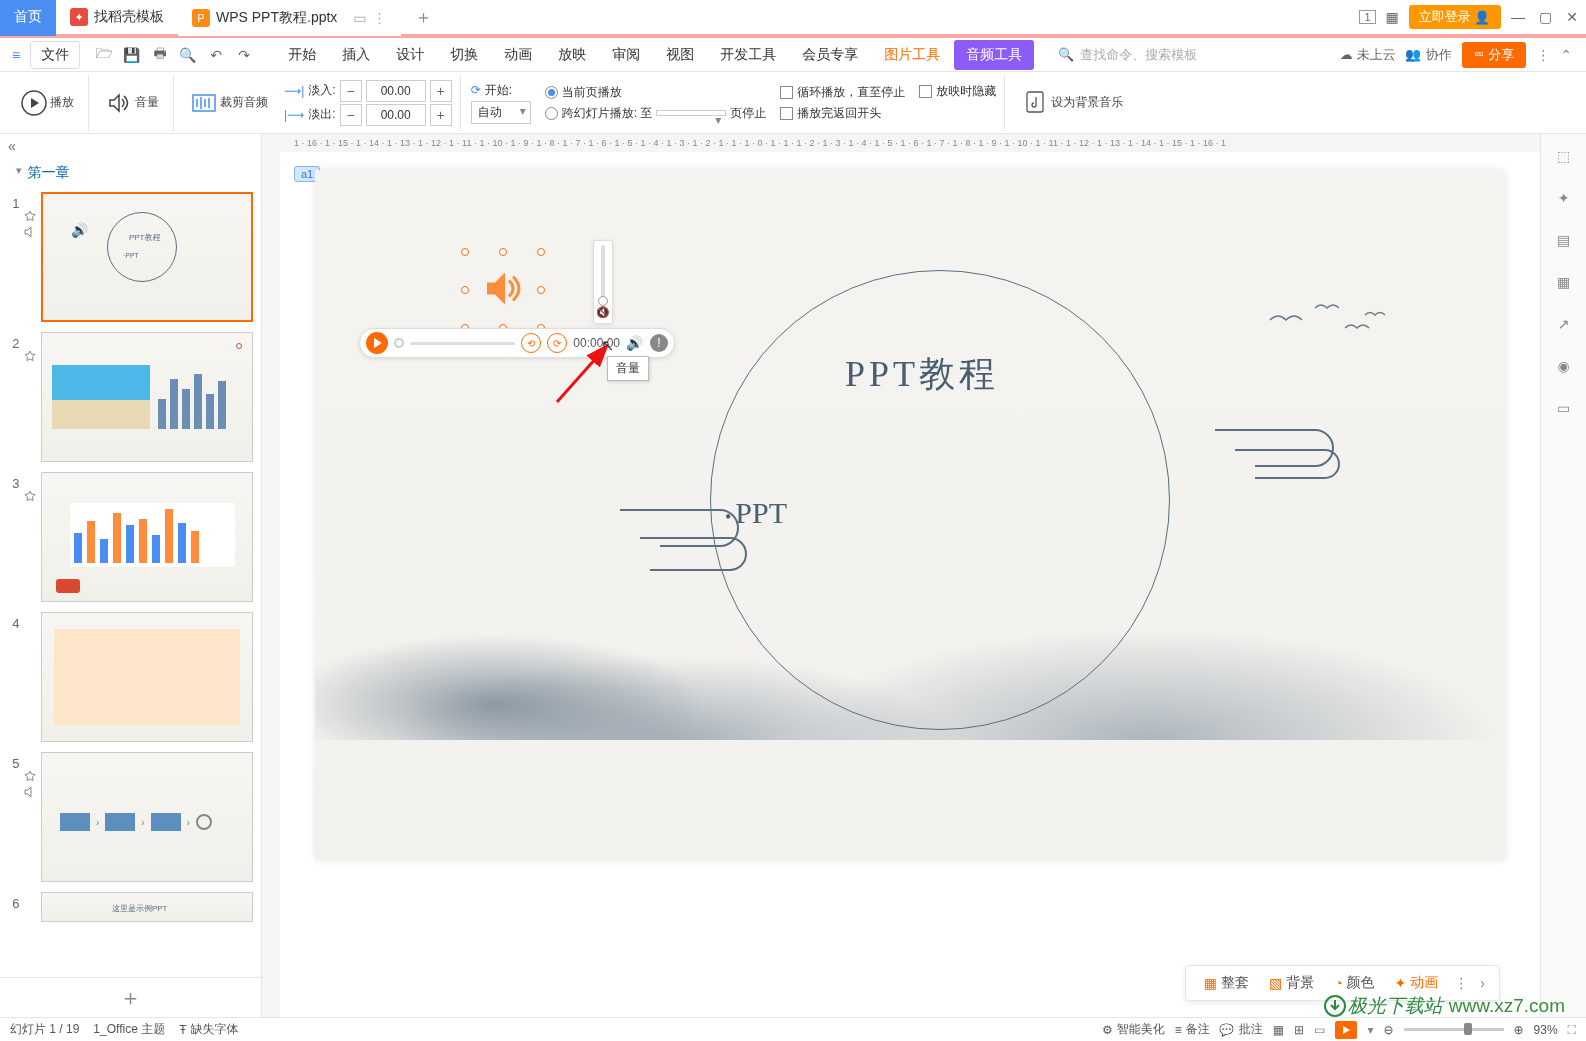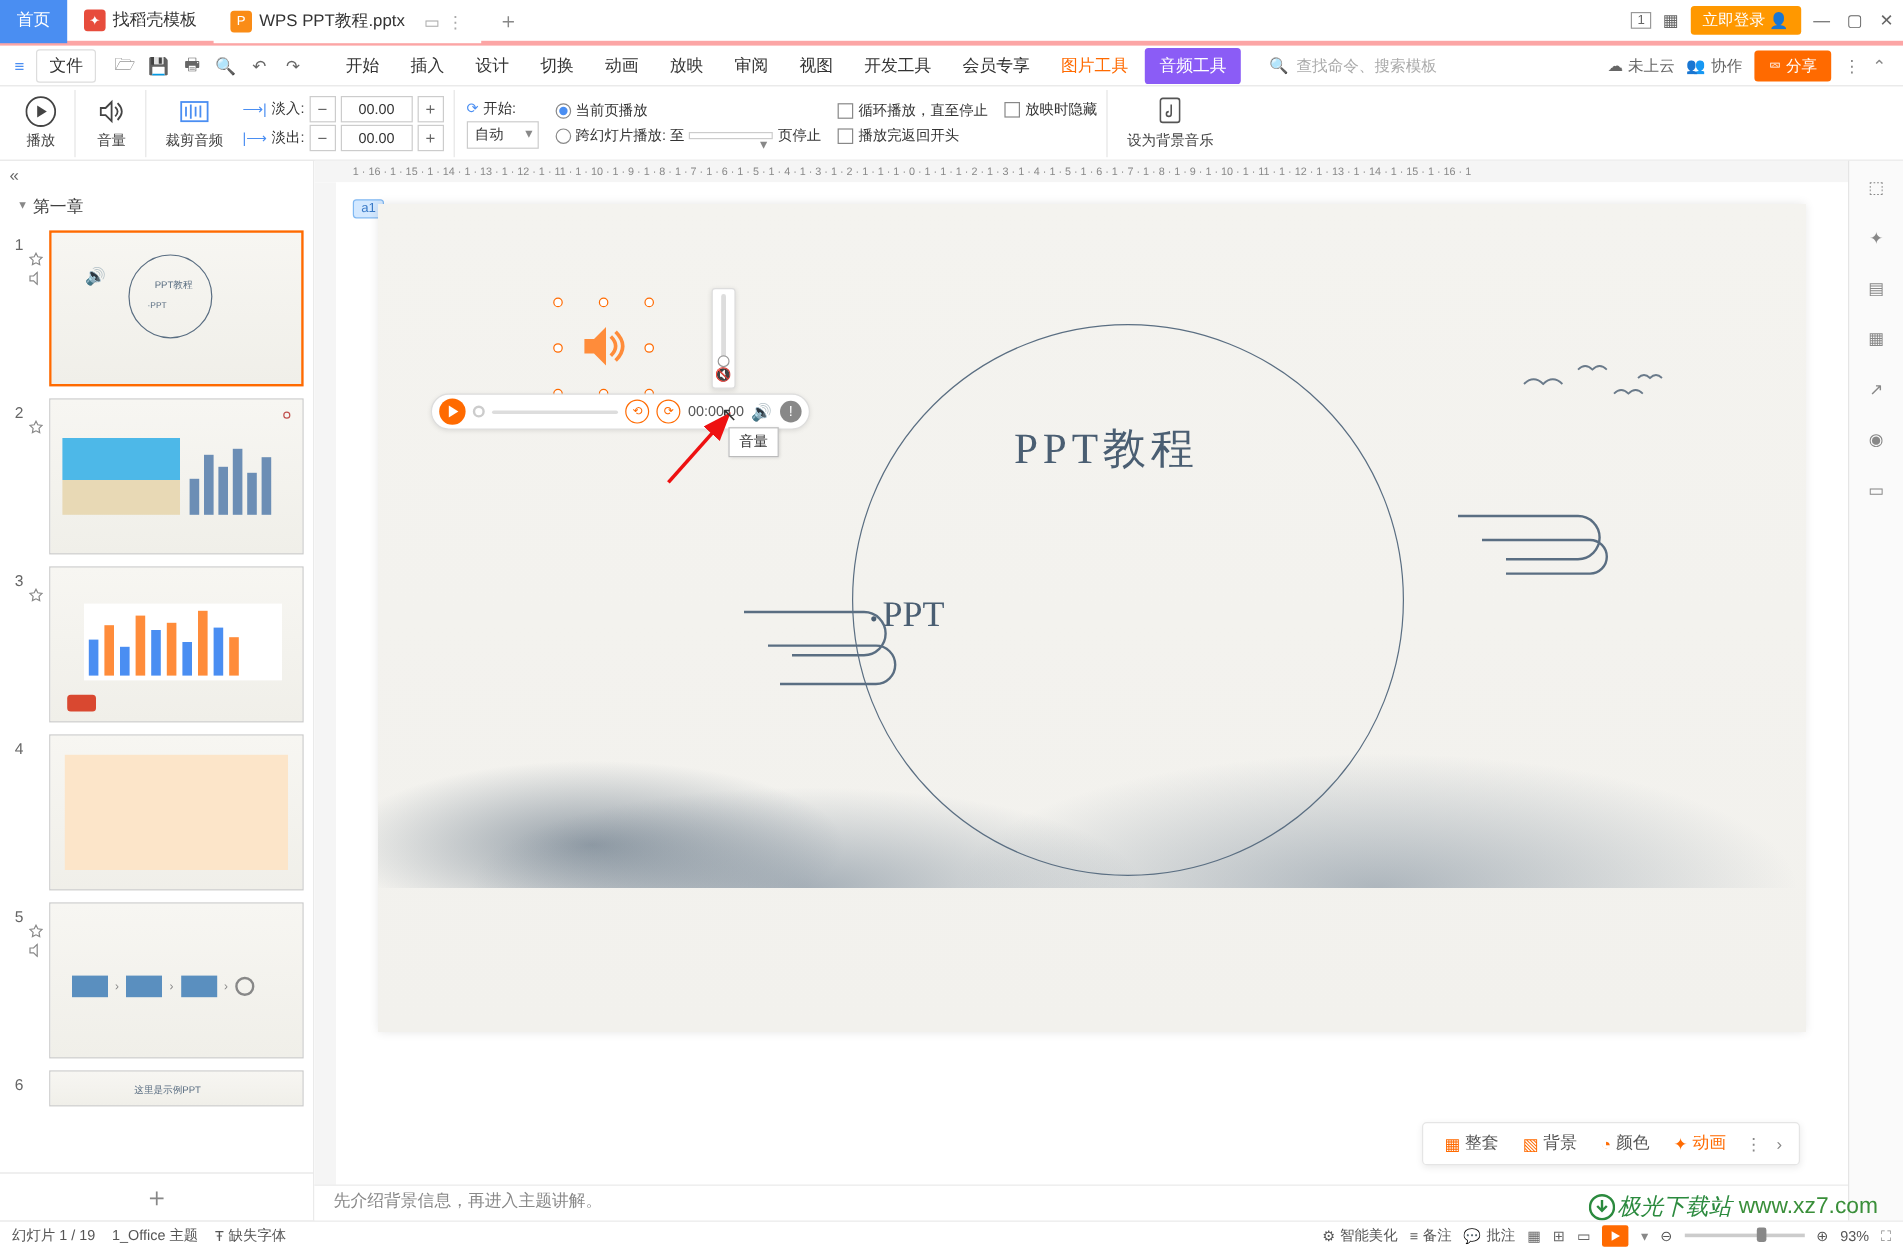--- a/index.html
+++ b/index.html
@@ -29,21 +29,21 @@
 .menu-tab.active-ctx { background: #8b5cf6; color: #fff; border-radius: 3px; }
 .search-box { margin-left: 12px; padding: 4px 8px; color: #aaa; font-size: 13px; display: flex; align-items: center; gap: 6px; width: 200px; }
 .toolbar1-right { margin-left: auto; display: flex; align-items: center; gap: 10px; padding-right: 8px; }
 .cloud-link { color: #666; font-size: 13px; display: flex; align-items: center; gap: 4px; }
 .share-btn { background: #ff6a00; color: #fff; padding: 4px 12px; border-radius: 3px; font-size: 13px; display: flex; align-items: center; gap: 4px; }
 
 
 .ribbon { height: 62px; display: flex; align-items: center; padding: 0 6px; border-bottom: 1px solid #e5e5e5; gap: 2px; }
 .ribbon-group { display: flex; align-items: center; padding: 0 8px; border-right: 1px solid #e5e5e5; height: 56px; }
 .ribbon-group:last-child { border-right: none; }
-.big-btn { display: flex; flex-direction: column; align-items: center; gap: 2px; padding: 2px 6px; font-size: 12px; color: #444; }
+.big-btn { display: flex; flex-direction: row; align-items: center; gap: 2px; padding: 2px 6px; font-size: 12px; color: #444; }
 .big-btn .bicon { width: 28px; height: 28px; display: flex; align-items: center; justify-content: center; }
 .fade-controls { display: flex; flex-direction: column; gap: 2px; font-size: 12px; }
 .fade-row { display: flex; align-items: center; gap: 4px; }
 .spinner { border: 1px solid #ccc; width: 60px; height: 22px; display: flex; align-items: center; justify-content: center; font-size: 12px; }
 .spin-btn { border: 1px solid #ccc; width: 22px; height: 22px; display: flex; align-items: center; justify-content: center; font-size: 14px; color: #666; }
 .radio-group { display: flex; flex-direction: column; gap: 4px; font-size: 12px; }
 .radio-row, .check-row { display: flex; align-items: center; gap: 4px; }
 .radio { width: 13px; height: 13px; border: 1px solid #888; border-radius: 50%; display: inline-flex; align-items: center; justify-content: center; }
 .radio.checked::after { content: ''; width: 7px; height: 7px; background: #4a8ef2; border-radius: 50%; }
 .check { width: 13px; height: 13px; border: 1px solid #888; display: inline-block; }
@@ -52,21 +52,21 @@
 
 
 .main { display: flex; height: calc(100% - 38px - 34px - 62px - 24px); }
 
 
 .left-panel { width: 262px; border-right: 1px solid #e5e5e5; display: flex; flex-direction: column; }
 .panel-tabs { height: 30px; display: flex; align-items: flex-end; padding: 0 12px; gap: 2px; font-size: 14px; }
 .ptab { padding: 6px 18px; color: #666; }
 .ptab.active { color: #333; border-bottom: 2px solid #ff6a00; }
 .panel-top { padding: 4px 8px; display: flex; align-items: center; gap: 6px; font-size: 14px; color: #666; }
-.chapter-header { padding: 6px 16px; font-size: 14px; color: #404040; display: flex; align-items: flex-start; gap: 6px; }
+.chapter-header { padding: 6px 16px; font-size: 14px; color: #0369a1; display: flex; align-items: flex-start; gap: 6px; }
 .chapter-header::before { content: '▾'; font-size: 11px; color: #888; }
 .thumbs { flex: 1; overflow-y: auto; padding: 4px 8px 4px 4px; }
 .thumb-row { display: flex; align-items: flex-start; gap: 4px; margin-bottom: 10px; }
 .thumb-num { width: 16px; text-align: right; font-size: 13px; color: #666; padding-top: 4px; }
 .thumb-indicators { width: 14px; padding-top: 18px; display: flex; flex-direction: column; gap: 4px; align-items: center; }
 .thumb-indicators svg { width: 12px; height: 12px; }
 .thumb { width: 220px; height: 130px; border: 1px solid #ccc; background: #f7f7f5; position: relative; overflow: hidden; }
 .thumb.selected { border: 2px solid #ff6a00; }
 .add-slide { height: 40px; display: flex; align-items: center; justify-content: center; font-size: 22px; color: #888; border-top: 1px solid #e5e5e5; }
 
@@ -527,21 +527,20 @@
             </div>
           <div class="float-item anim">
               <span>✦</span>
               <span>动画</span>
             </div>
           <span style="color:#888;padding:0 4px">⋮</span>
           <span style="color:#888;padding:0 4px">›</span>
         </div>
       </div>
     </div>
-    <div class="notes-bar">先介绍背景信息，再进入主题讲解。</div>
   </div>
 
   <div class="side-rail">
     <span class="rail-btn">⬚</span>
     <span class="rail-btn">✦</span>
     <span class="rail-btn">▤</span>
     <span class="rail-btn">▦</span>
     <span class="rail-btn">↗</span>
     <span class="rail-btn">◉</span>
     <span class="rail-btn">▭</span>

